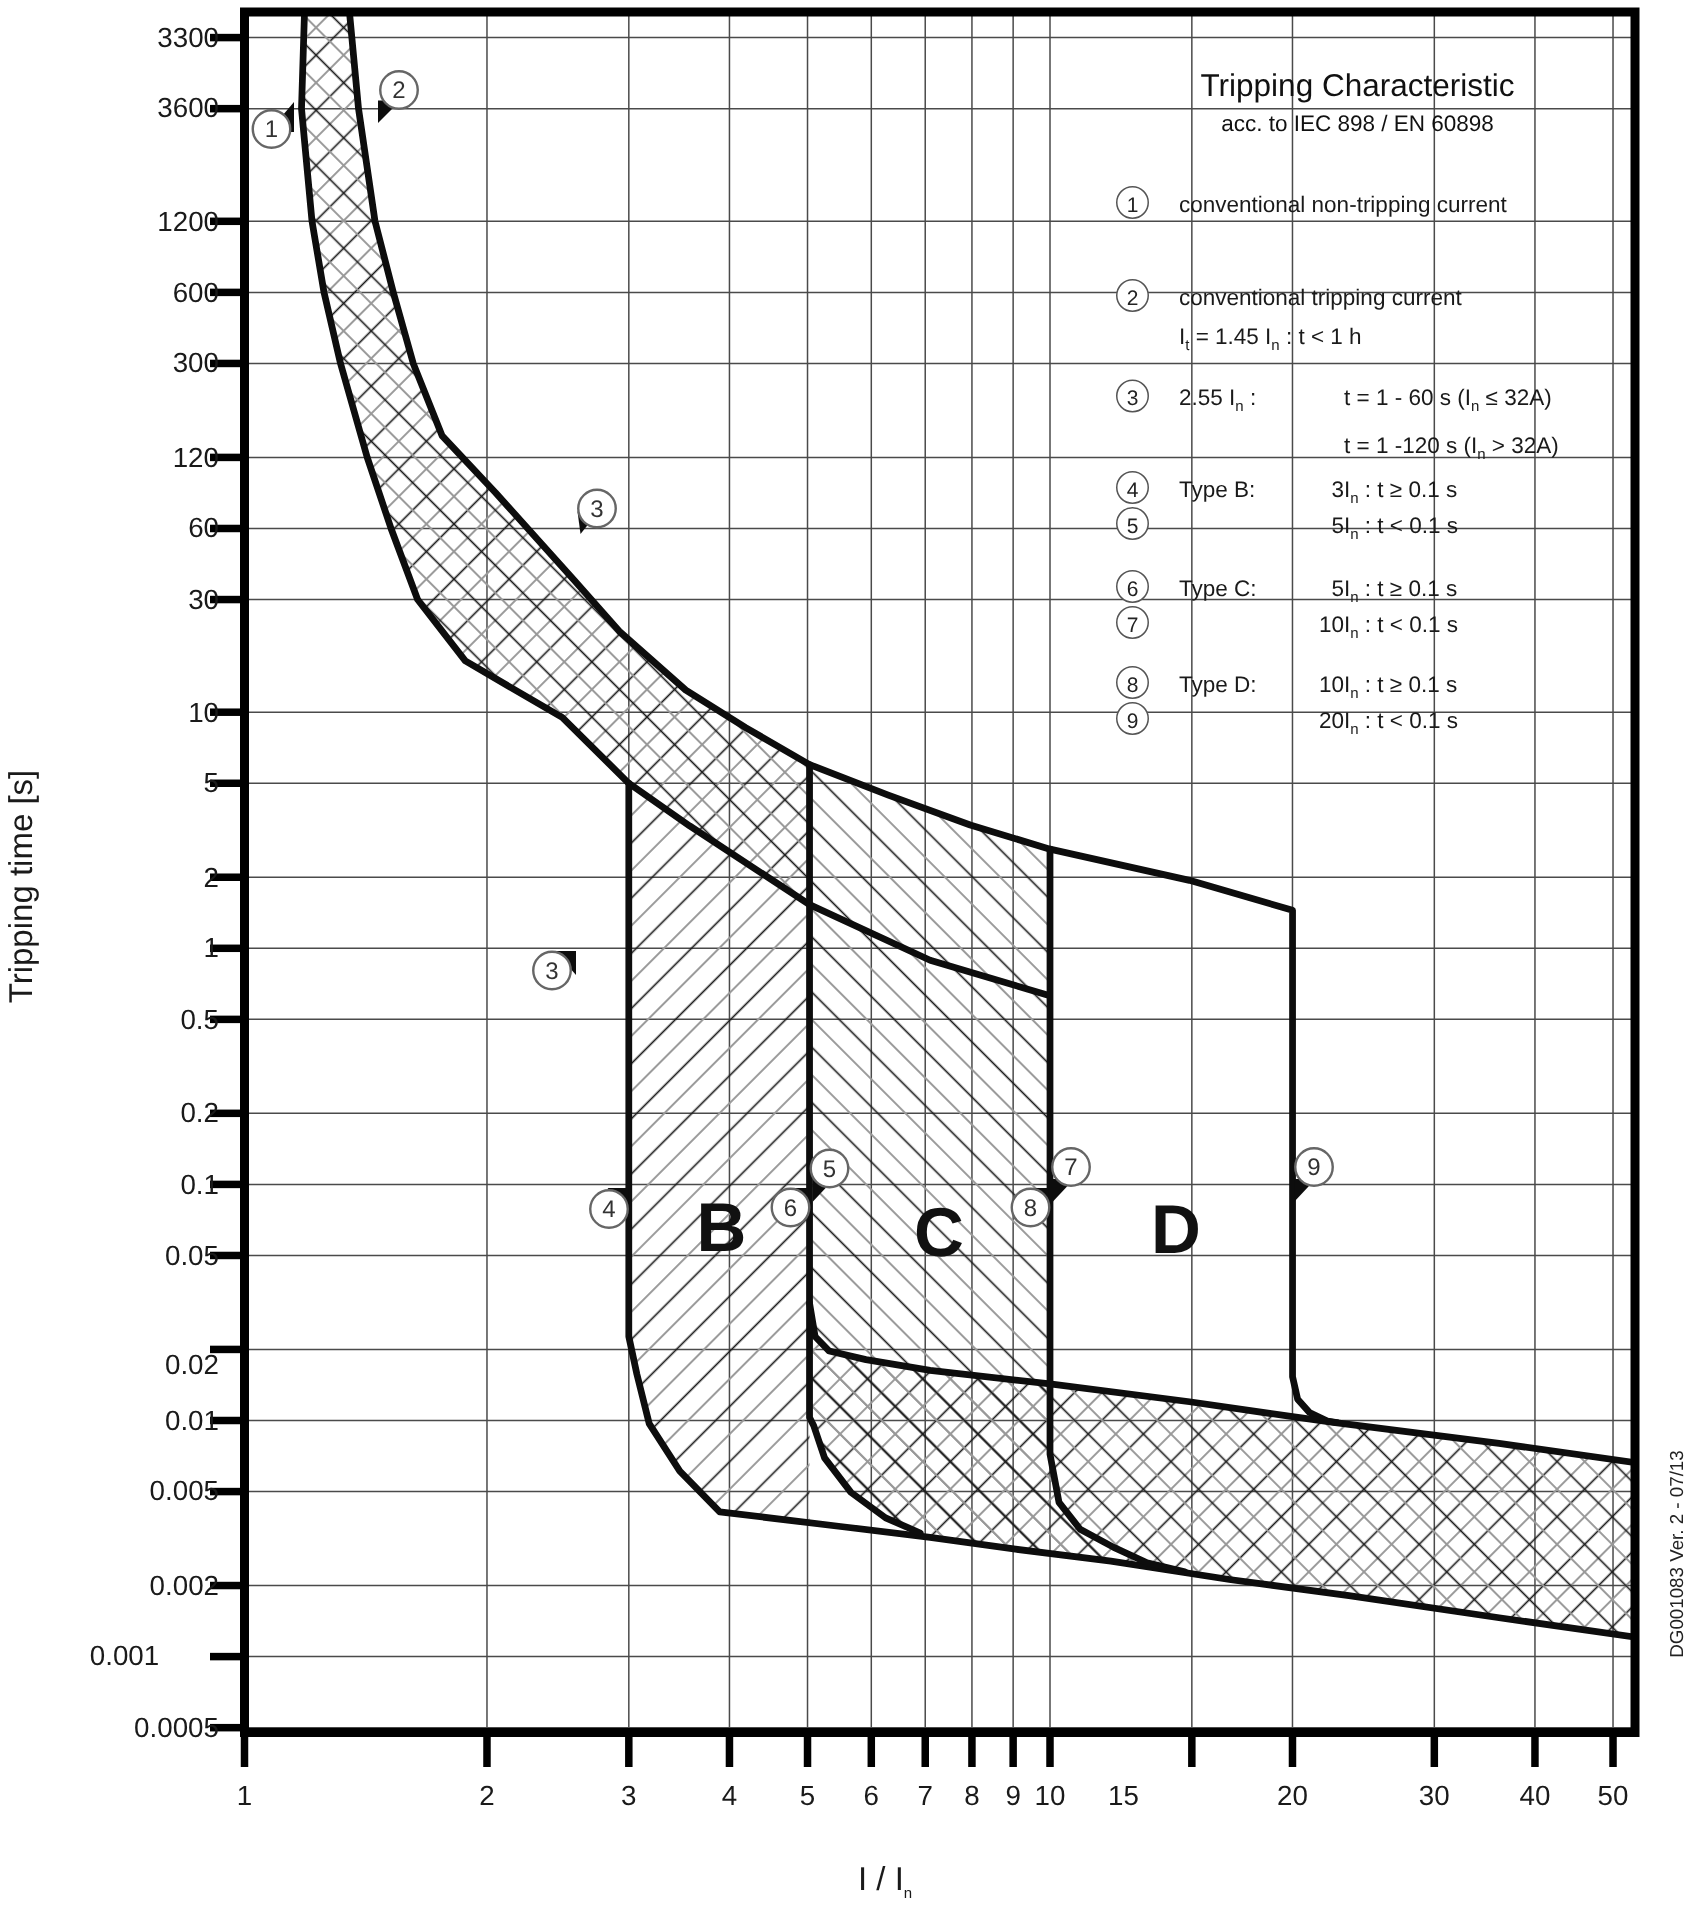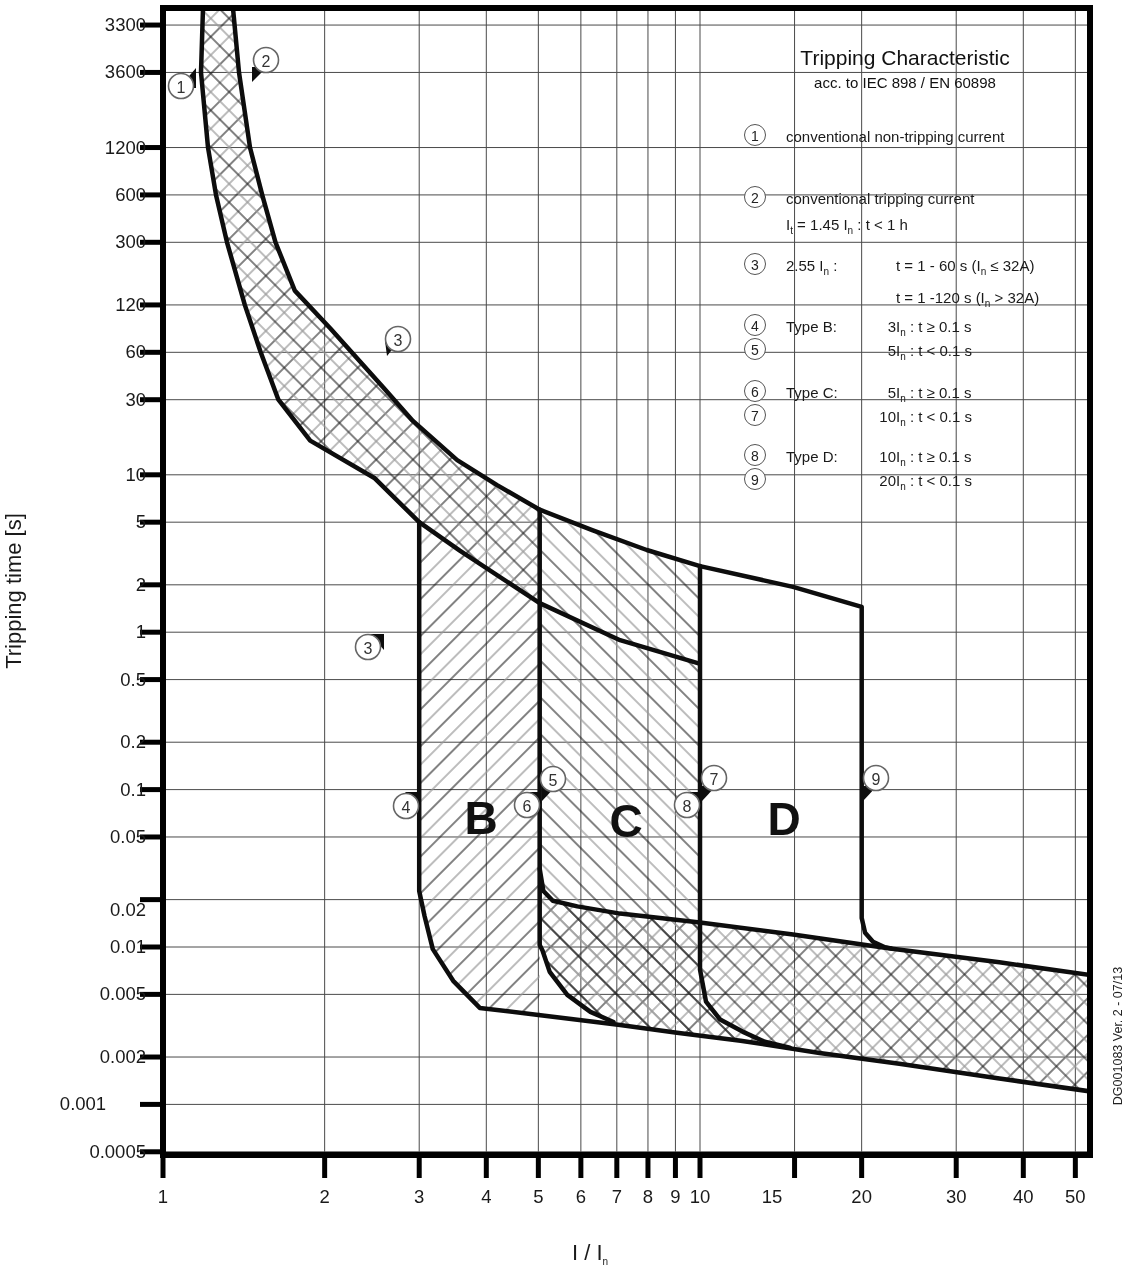--- a/index.html
+++ b/index.html
@@ -222,21 +222,21 @@
       <div class="xtick-label" style="left: 131px; top: 1186px;">1</div>
       <div class="xtick-label" style="left: 292.653px; top: 1186px;">2</div>
       <div class="xtick-label" style="left: 387.214px; top: 1186px;">3</div>
       <div class="xtick-label" style="left: 454.306px; top: 1186px;">4</div>
       <div class="xtick-label" style="left: 506.347px; top: 1186px;">5</div>
       <div class="xtick-label" style="left: 548.867px; top: 1186px;">6</div>
       <div class="xtick-label" style="left: 584.818px; top: 1186px;">7</div>
       <div class="xtick-label" style="left: 615.959px; top: 1186px;">8</div>
       <div class="xtick-label" style="left: 643.428px; top: 1186px;">9</div>
       <div class="xtick-label" style="left: 668px; top: 1186px;">10</div>
-      <div class="xtick-label" style="left: 740px; top: 1186px;">15</div>
+      <div class="xtick-label" style="left: 717px; top: 1186px;">15</div>
       <div class="xtick-label" style="left: 829.653px; top: 1186px;">20</div>
       <div class="xtick-label" style="left: 924.214px; top: 1186px;">30</div>
       <div class="xtick-label" style="left: 991.306px; top: 1186px;">40</div>
       <div class="xtick-label" style="left: 1043.35px; top: 1186px;">50</div>
     </div>
   <div id="y-axis-title">Tripping time [s]</div>
   <div id="x-axis-title">I / I<sub>n</sub></div>
   <div id="legend-title">Tripping Characteristic</div>
   <div id="legend-subtitle">acc. to IEC 898 / EN 60898</div>
   <div id="legend">

